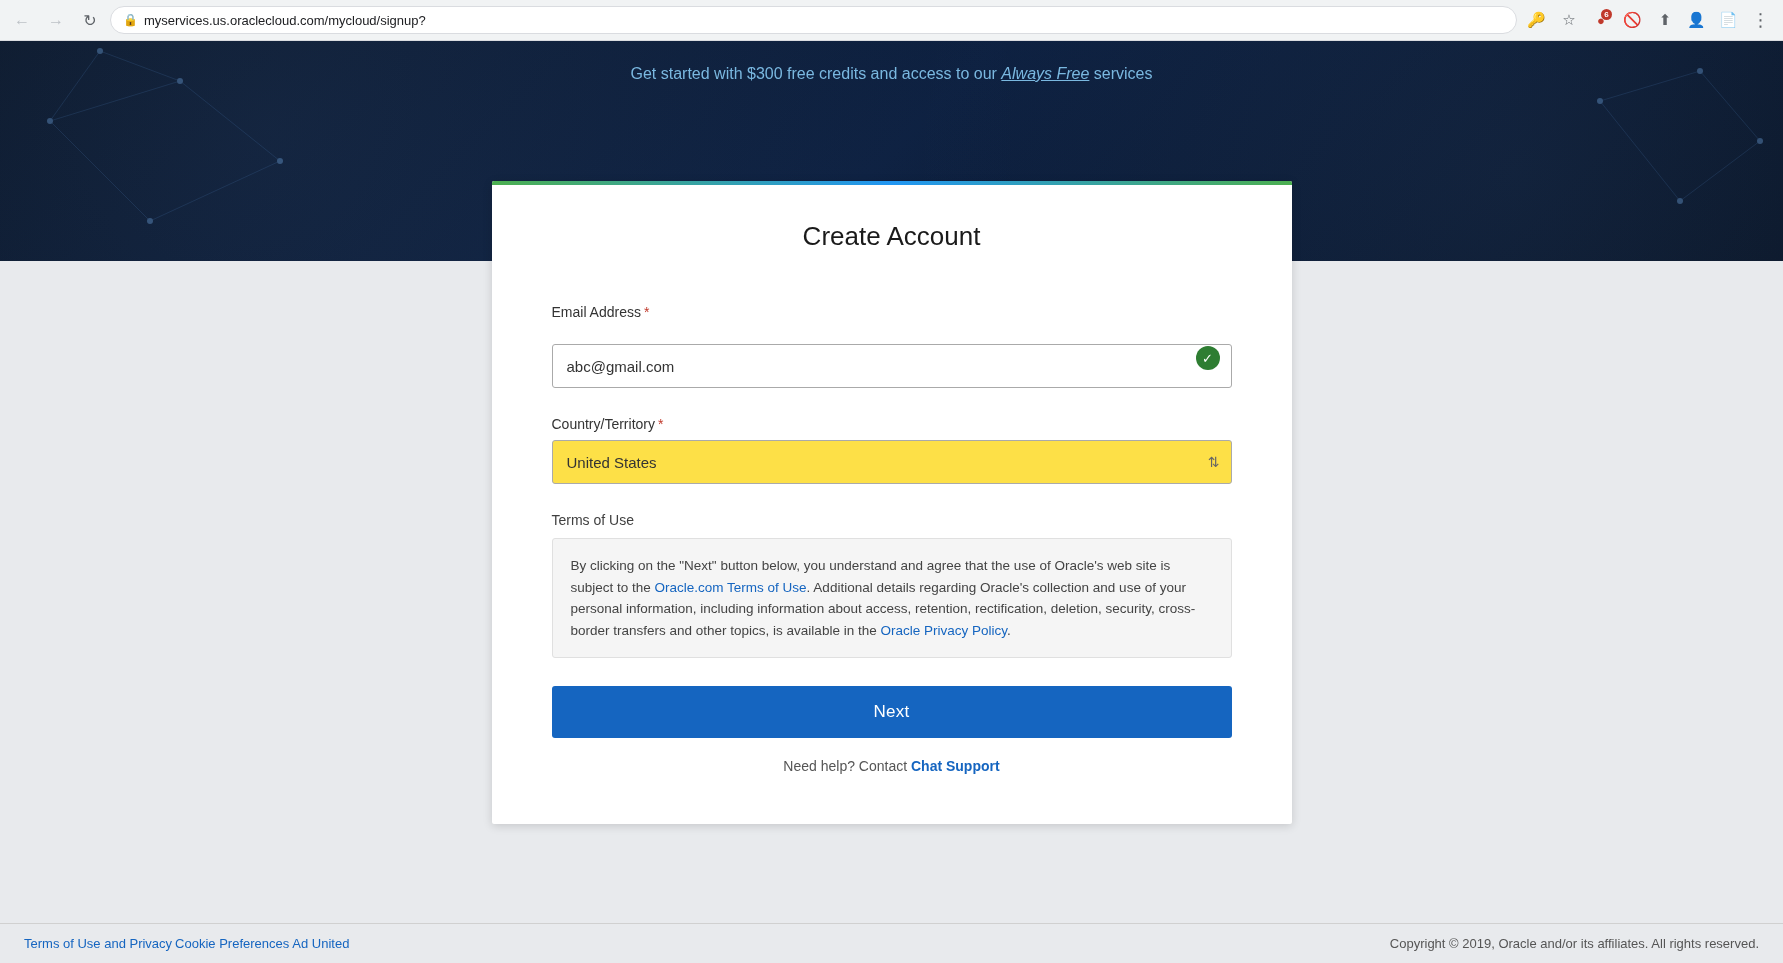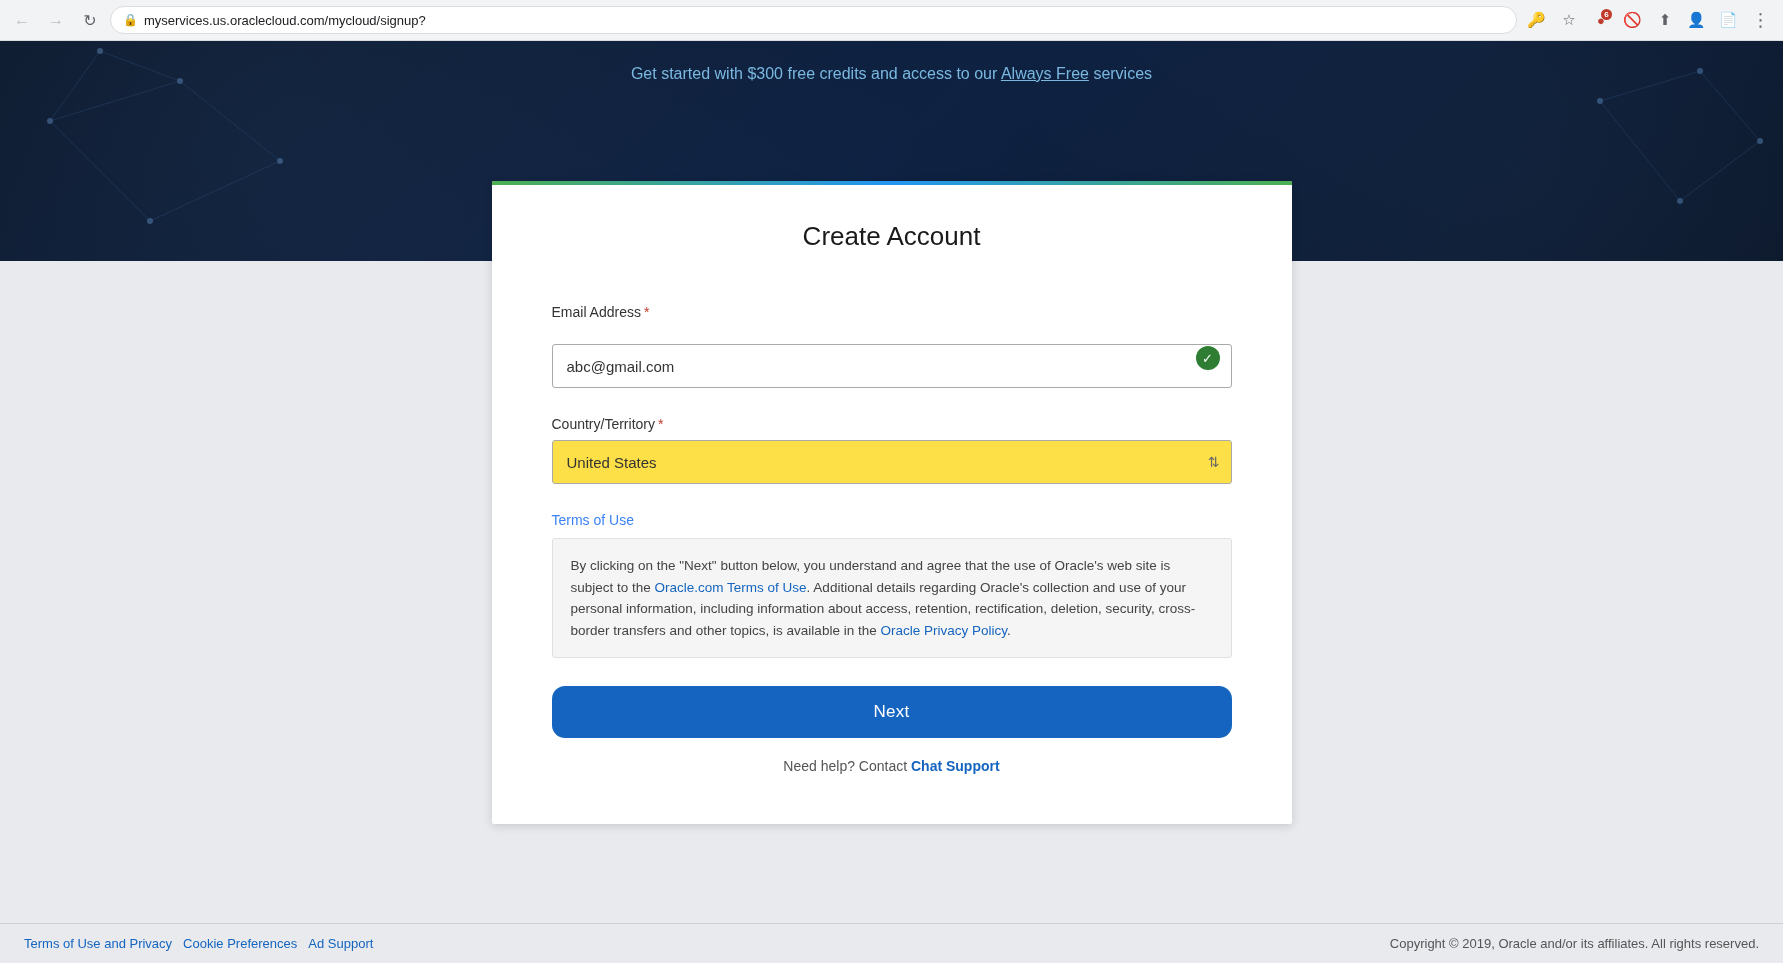--- a/index.html
+++ b/index.html
@@ -120,20 +120,21 @@
       color: #7ab8e0;
       font-size: 16px;
       text-align: center;
       z-index: 1;
       padding: 0 20px;
     }
 
     .banner-text a, .banner-link {
       color: #7ab8e0;
       text-decoration: underline;
+      font-style: italic;
     }
 
     
     .form-card-container {
       display: flex;
       justify-content: center;
       margin-top: -80px;
       padding: 0 20px;
       flex: 1;
       position: relative;
@@ -250,21 +251,21 @@
       font-size: 14px;
       pointer-events: none;
     }
 
     .terms-section {
       margin-bottom: 28px;
     }
 
     .terms-label {
       font-size: 14px;
-      color: #3b82f6;
+      color: #404040;
       margin-bottom: 10px;
       display: block;
     }
 
     .terms-box {
       background: #f5f5f5;
       border: 1px solid #e0e0e0;
       border-radius: 3px;
       padding: 16px 18px;
       font-size: 13.5px;
@@ -276,21 +277,21 @@
       color: #1565c0;
       text-decoration: none;
     }
 
     .next-btn {
       width: 100%;
       height: 52px;
       background: #1565c0;
       color: white;
       border: none;
-      border-radius: 13px;
+      border-radius: 3px;
       font-size: 17px;
       cursor: pointer;
       margin-bottom: 20px;
       letter-spacing: 0.3px;
     }
 
     .help-text {
       text-align: center;
       font-size: 14px;
       color: #555;
@@ -309,21 +310,21 @@
       display: flex;
       align-items: center;
       justify-content: space-between;
       font-size: 13px;
       color: #555;
       border-top: 1px solid #d0d0d0;
     }
 
     .footer-links {
       display: flex;
-      gap: 11px;
+      gap: 3px;
       align-items: center;
     }
 
     .footer-links a {
       color: #1565c0;
       text-decoration: none;
       font-size: 13px;
     }
 
     .footer-copyright {
@@ -458,16 +459,16 @@
       </div>
     </div>
   </div>
 
 </div>
 
 <div class="page-footer">
   <div class="footer-links">
     <a href="#">Terms of Use and Privacy</a>
     <a href="#">Cookie Preferences</a>
-    <a href="#">Ad Support</a>
+    <a href="#">Ad United</a>
   </div>
   <div class="footer-copyright">Copyright © 2019, Oracle and/or its affiliates. All rights reserved.</div>
 </div>
 
 </body></html>

